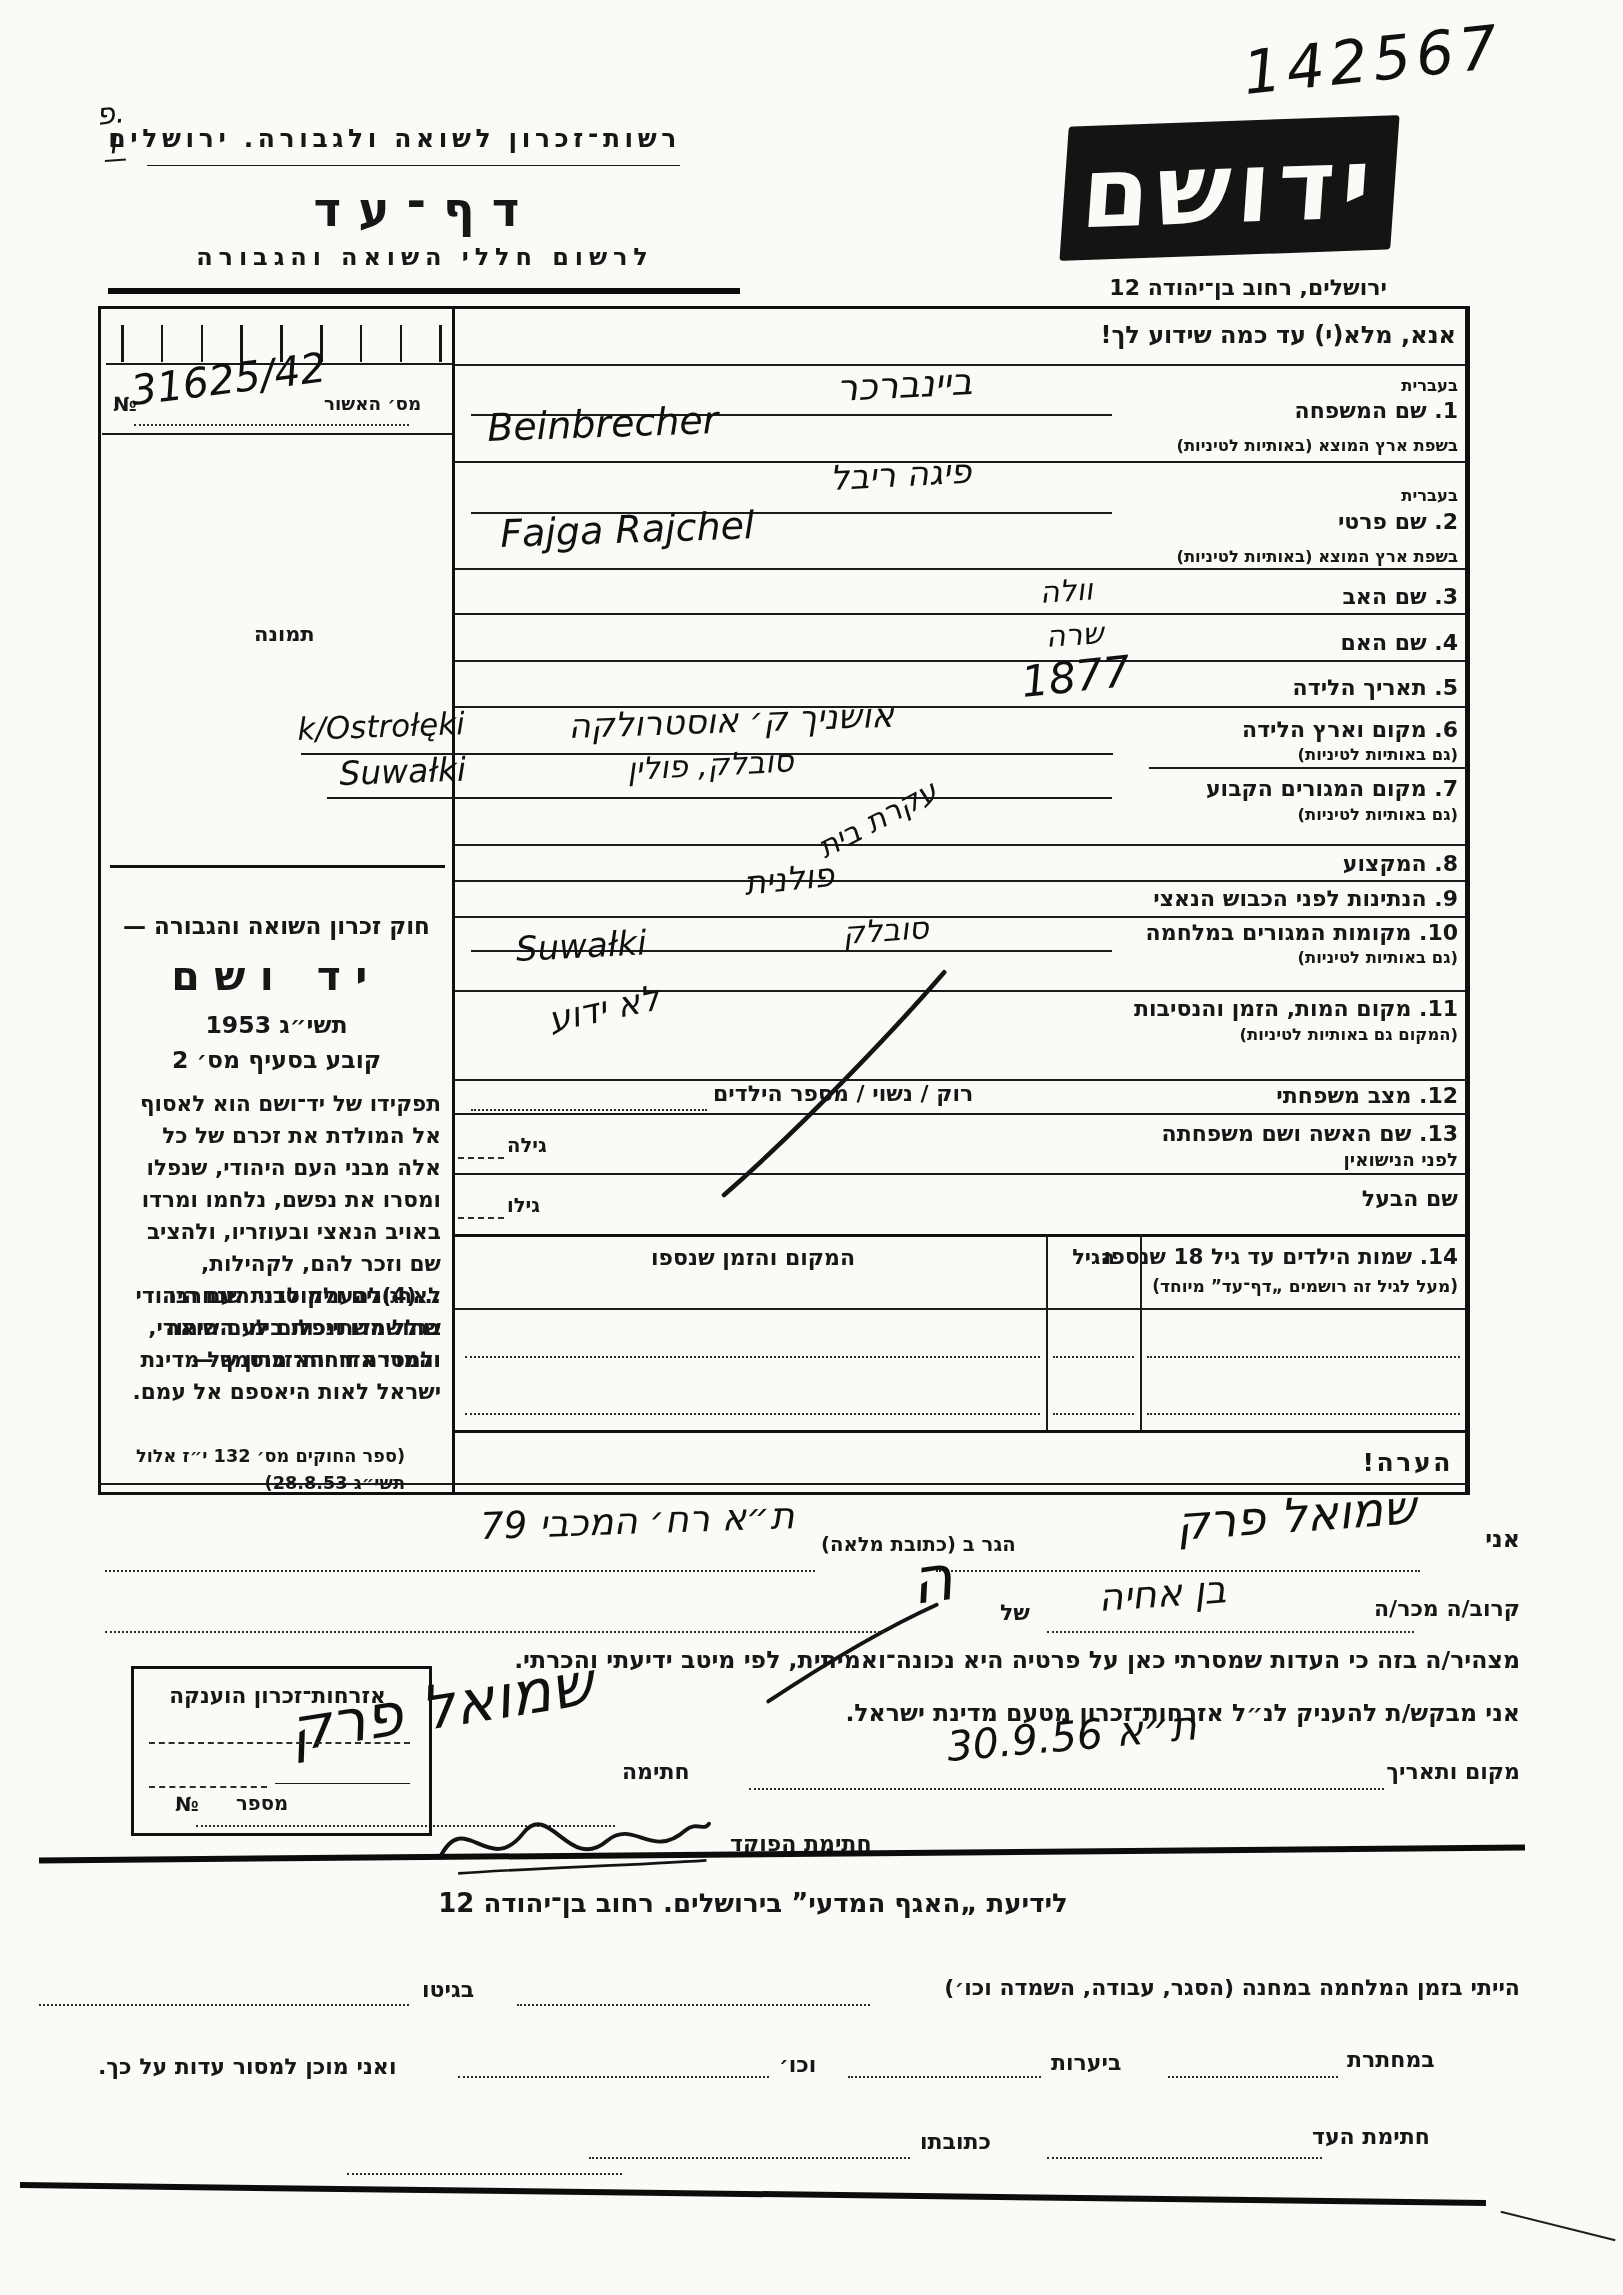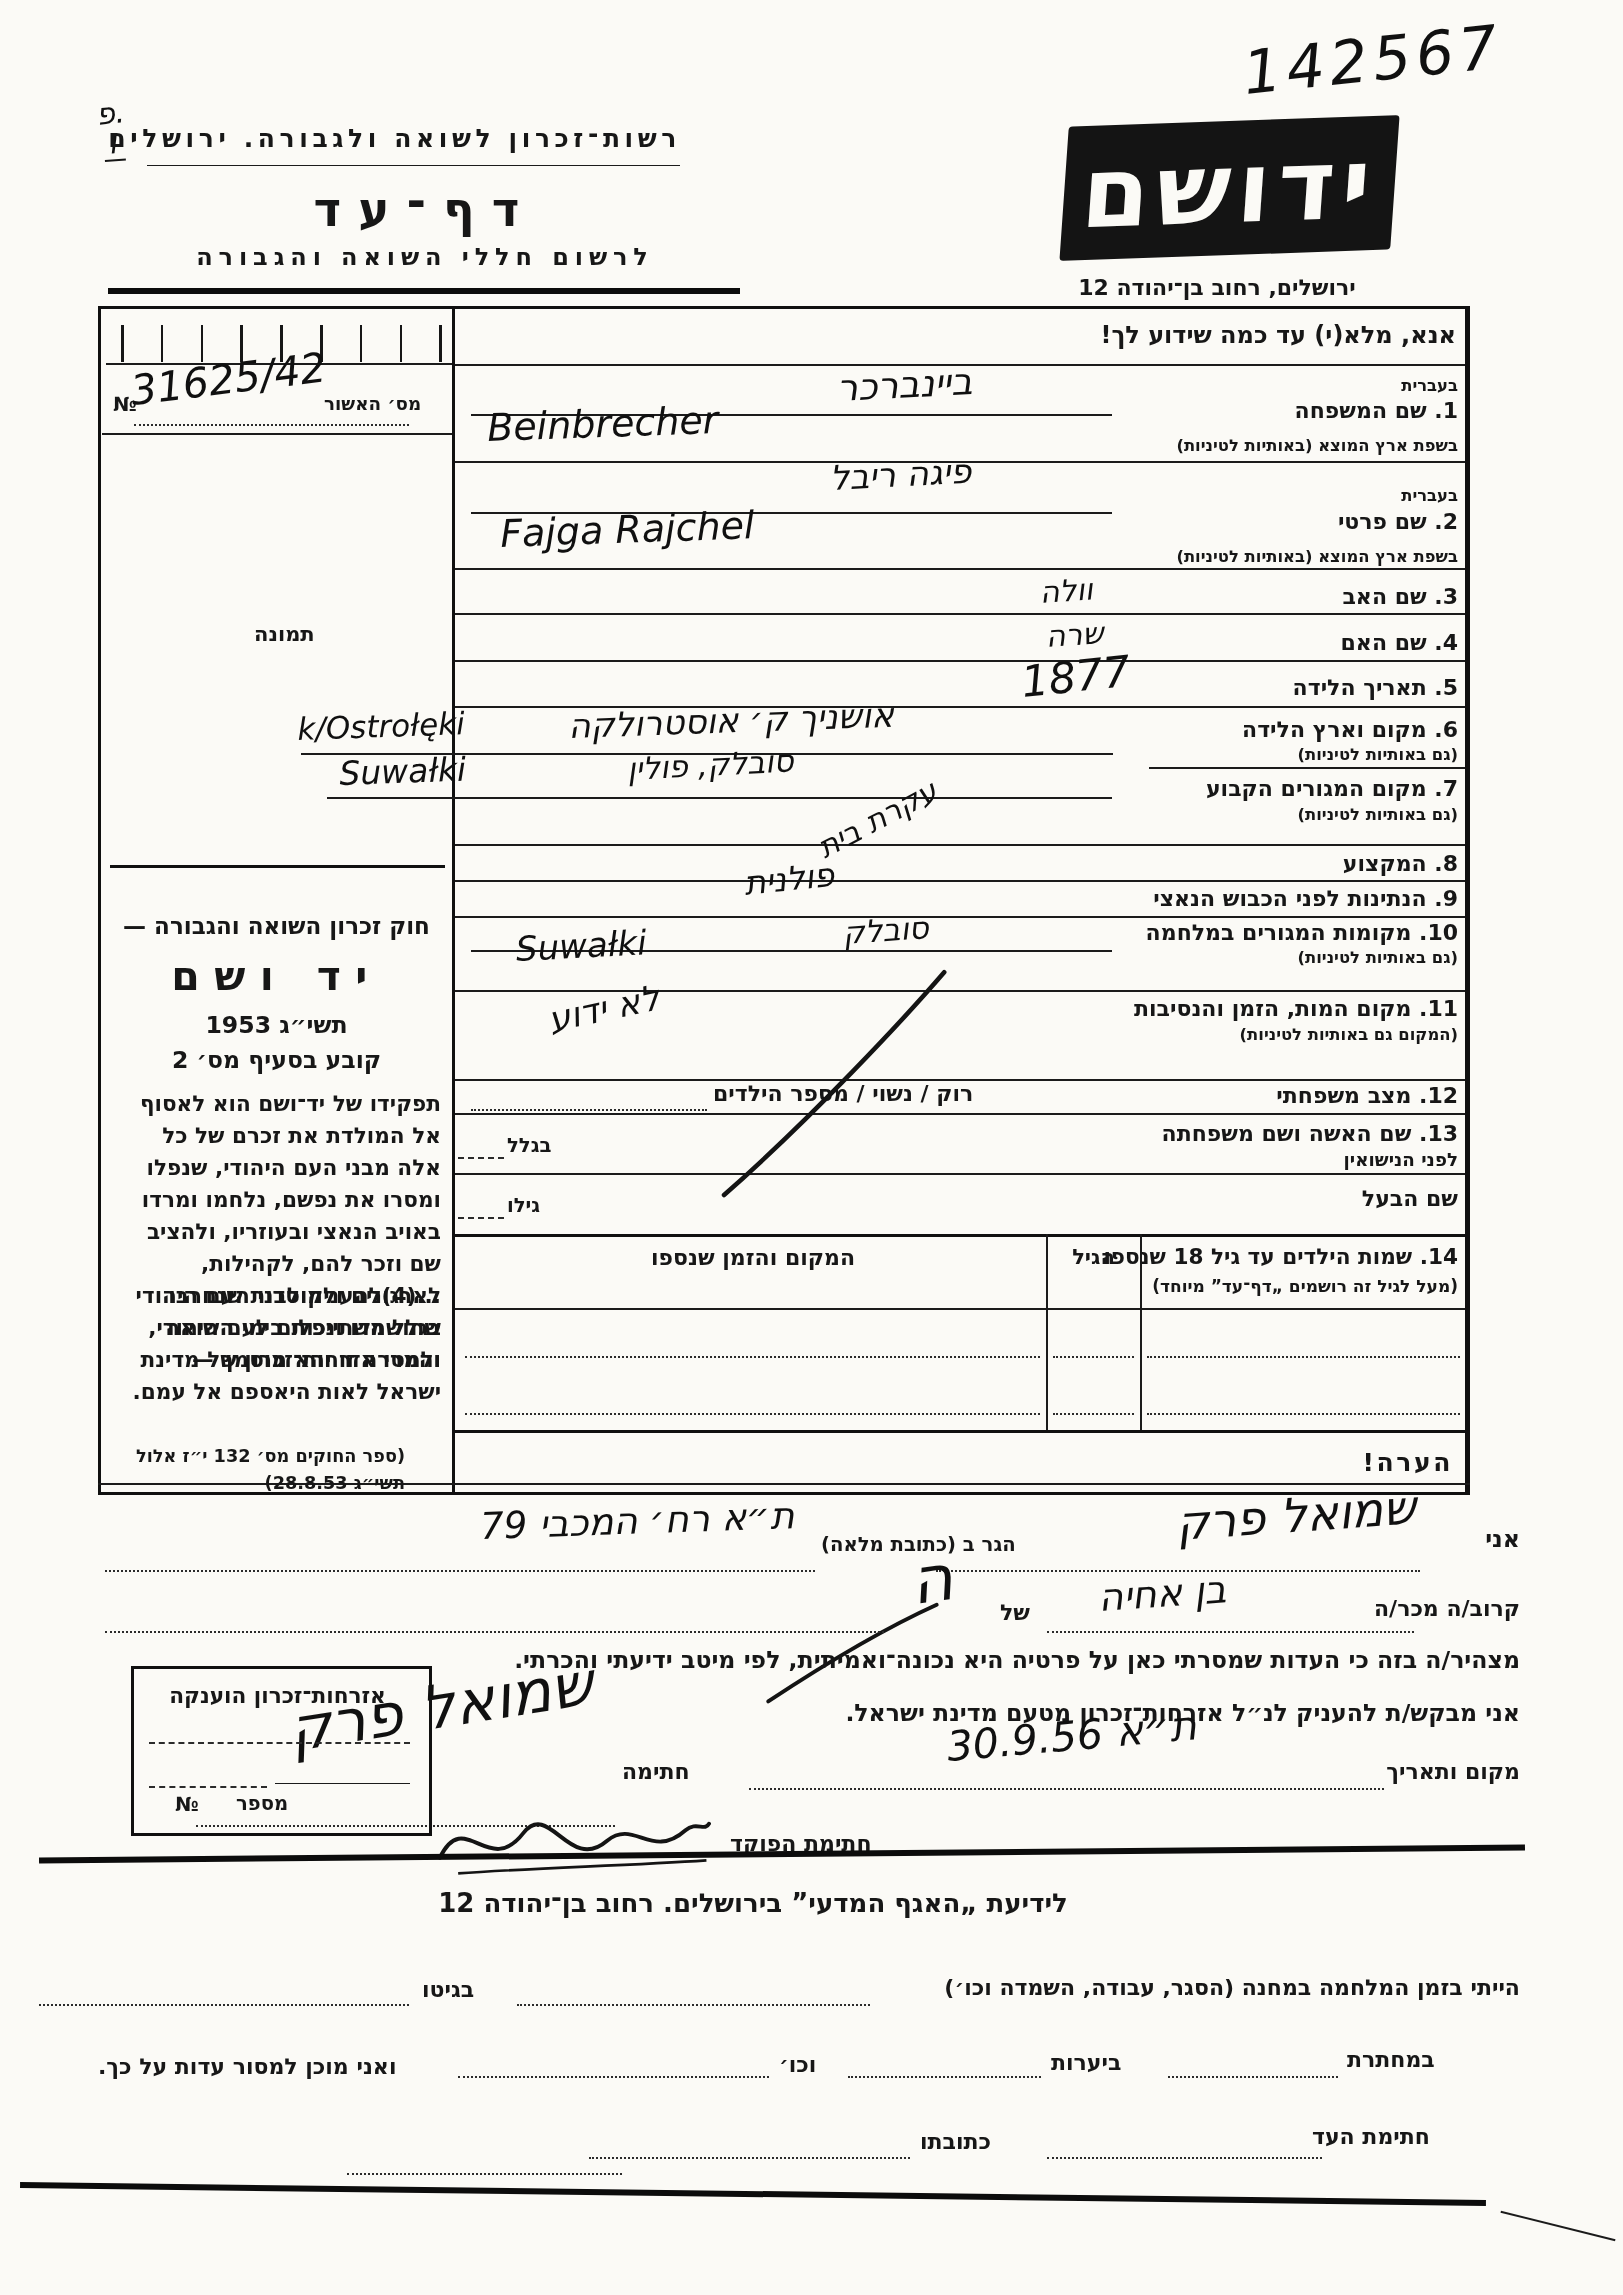--- a/index.html
+++ b/index.html
@@ -37,21 +37,21 @@
 
   <div class="abs p rtl" style="left:151px;top:124px;width:530px;font-size:25px;letter-spacing:4.6px;text-align:left;">רשות־זכרון לשואה ולגבורה. ירושלים</div>
   <div class="abs ln2" style="left:147px;top:165px;width:533px;"></div>
   <div class="abs p rtl" style="left:281px;top:182px;width:288px;font-size:47px;letter-spacing:17px;text-align:center;">דף־עד</div>
   <div class="abs p rtl" style="left:183px;top:243px;width:484px;font-size:24px;letter-spacing:5.9px;text-align:center;">לרשום חללי השואה והגבורה</div>
   <div class="abs xthick" style="left:108px;top:288px;width:632px;"></div>
 
   <div class="abs stamp" style="left:1064px;top:121px;width:331px;height:134px;">
     <span>ידושם</span>
   </div>
-  <div class="abs p rtl" style="left:1047px;top:275px;width:340px;font-size:22px;text-align:center;">ירושלים, רחוב בן־יהודה 12</div>
+  <div class="abs p rtl" style="left:1047px;top:275px;width:340px;font-size:22px;">ירושלים, רחוב בן־יהודה 12</div>
 
   <div class="abs" style="left:98px;top:306px;width:1372px;border-top:3.3px solid #101010;"></div>
   <div class="abs" style="left:98px;top:306px;height:1189px;border-left:3.9px solid #101010;"></div>
   <div class="abs" style="left:1465px;top:306px;height:1189px;border-left:5.2px solid #101010;"></div>
   <div class="abs" style="left:452px;top:306px;height:1189px;border-left:3.3px solid #101010;"></div>
   <div class="abs ln" style="left:98px;top:1483px;width:1372px;"></div>
   <div class="abs thick" style="left:98px;top:1492px;width:1372px;"></div>
 
   <div class="abs comb" style="left:121px;top:325px;width:321px;">
     <i></i>
@@ -131,21 +131,21 @@
   <div class="abs ln" style="left:455px;top:916px;width:1010px;"></div>
   <div class="abs ln" style="left:471px;top:950px;width:641px;"></div>
   <div class="abs ln" style="left:455px;top:990px;width:1010px;"></div>
   <div class="abs ln" style="left:455px;top:1079px;width:1010px;"></div>
   <div class="abs ln" style="left:455px;top:1113px;width:1010px;"></div>
   <div class="abs ln" style="left:455px;top:1173px;width:1010px;"></div>
 
   <div class="abs p rtl" style="left:713px;top:1081px;font-size:22px;">רוק / נשוי / מספר הילדים</div>
   <div class="abs dot" style="left:471px;top:1109px;width:236px;"></div>
 
-  <div class="abs p rtl" style="left:507px;top:1134px;font-size:19.6px;">בגלל</div>
+  <div class="abs p rtl" style="left:507px;top:1134px;font-size:19.6px;">גילה</div>
   <div class="abs dash" style="left:458px;top:1157px;width:46px;"></div>
   <div class="abs p rtl" style="left:507px;top:1194px;font-size:19.6px;">גילו</div>
   <div class="abs dash" style="left:458px;top:1217px;width:46px;"></div>
 
   <div class="abs hand rtl" style="left:838px;top:367px;font-size:37px;transform:rotate(-3deg);">ביינברכר</div>
   <div class="abs hand" dir="ltr" style="left:488px;top:406px;font-size:38px;transform:rotate(-2deg);">Beinbrecher</div>
   <div class="abs hand rtl" style="left:831px;top:458px;font-size:34px;transform:rotate(-3deg);">פיגה ריבל</div>
   <div class="abs hand" dir="ltr" style="left:501px;top:512px;font-size:38px;transform:rotate(-2deg);">Fajga Rajchel</div>
   <div class="abs hand rtl" style="left:1041px;top:575px;font-size:30px;transform:rotate(-4deg);">וולה</div>
   <div class="abs hand rtl" style="left:1047px;top:619px;font-size:30px;transform:rotate(-4deg);">שרה</div>

